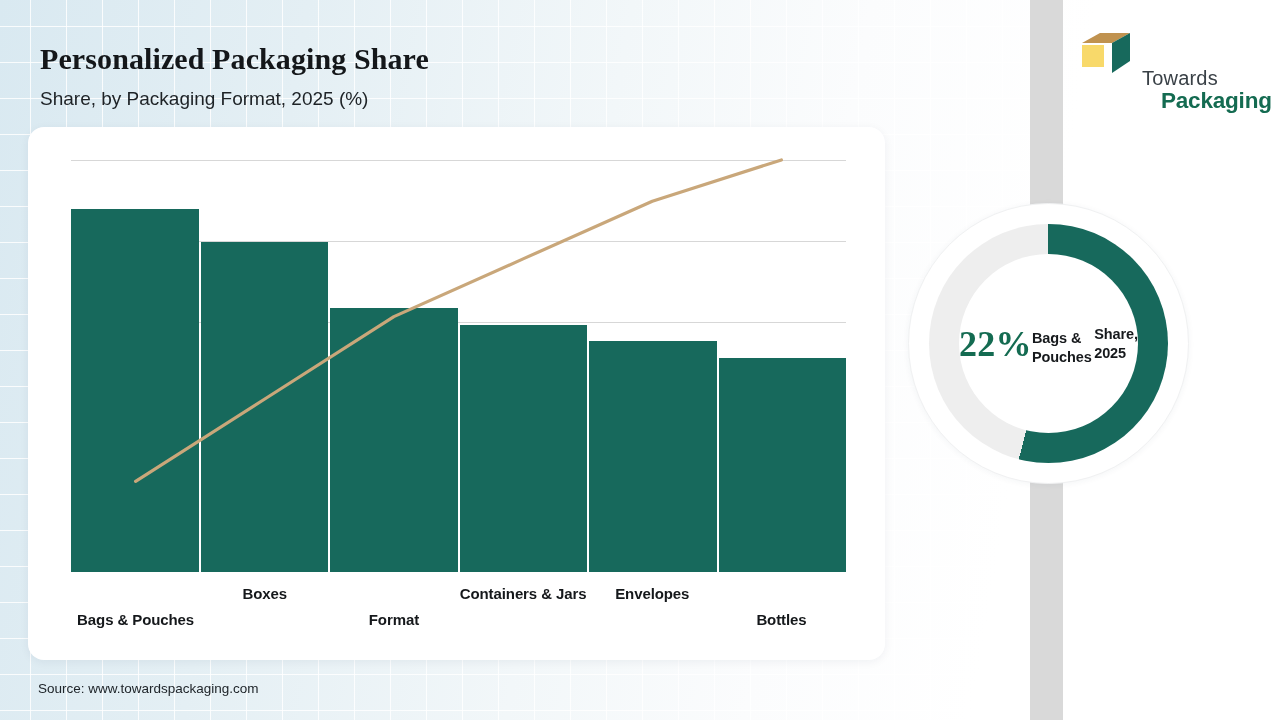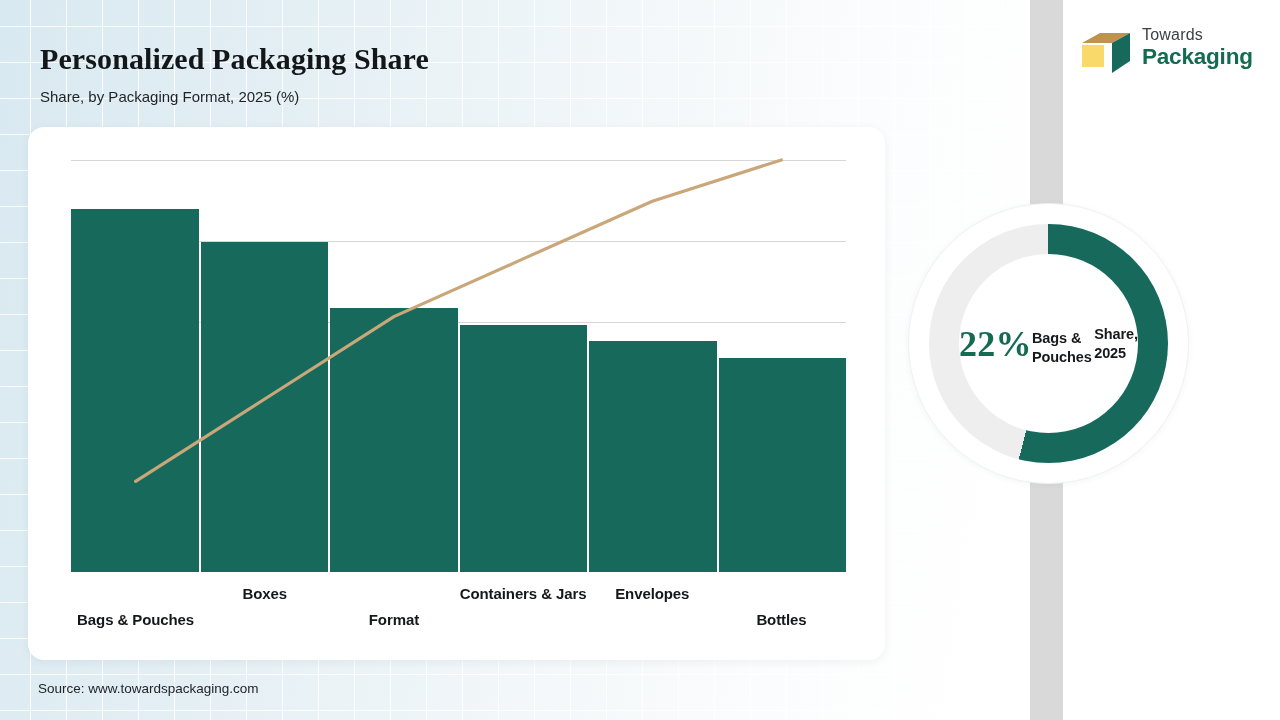--- a/index.html
+++ b/index.html
@@ -55,21 +55,21 @@
     font-weight: bold;
     font-size: 30px;
     letter-spacing: 0.1px;
     color: #14171a;
     white-space: nowrap;
   }
   #page-subtitle {
     position: absolute;
     left: 40px;
     top: 88px;
-    font-size: 15px;
+    font-size: 19px;
     color: #1d2226;
     white-space: nowrap;
   }
 
   
   #logo {
     position: absolute;
     left: 1078px;
     top: 25px;
     width: 176px;
@@ -82,31 +82,33 @@
     width: 56px;
     height: 44px;
   }
   #logo-text {
     position: absolute;
     left: 64px;
     top: 0;
     width: 112px;
   }
   #logo-text .lt-top {
-    font-size: 16px;
+    font-size: 20px;
     color: #3a4147;
     line-height: 19px;
     letter-spacing: 0.2px;
+    margin-top: 44px;
   }
   #logo-text .lt-bottom {
     font-size: 22.5px;
     font-weight: bold;
     color: #146b51;
     line-height: 26px;
     letter-spacing: -0.2px;
+    margin-left: 19px;
   }
 
   
   #chart-card {
     position: absolute;
     left: 28px;
     top: 127px;
     width: 857px;
     height: 533px;
     background: #ffffff;

